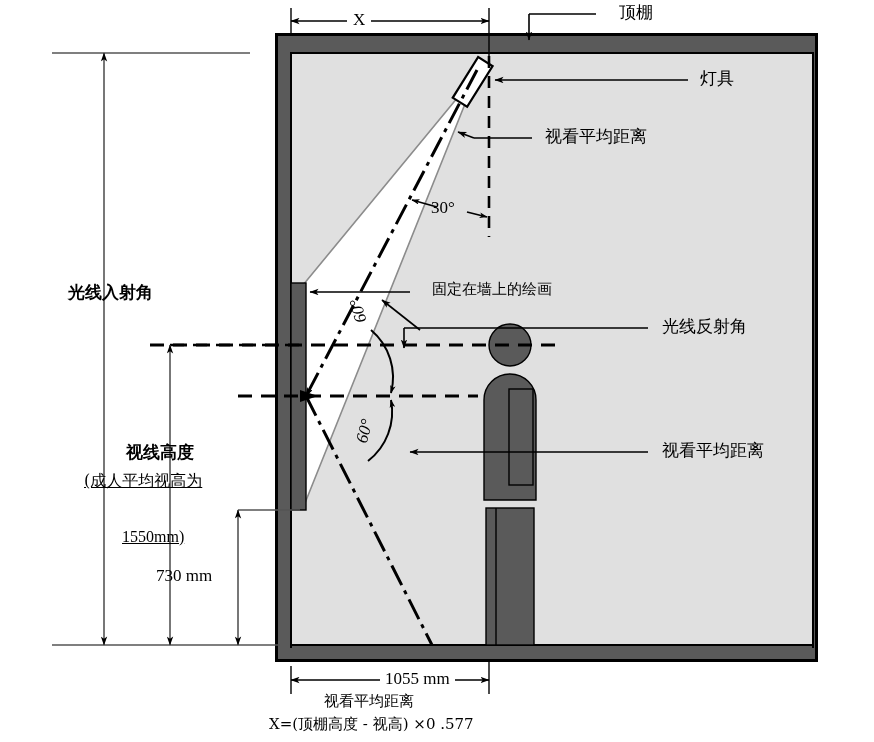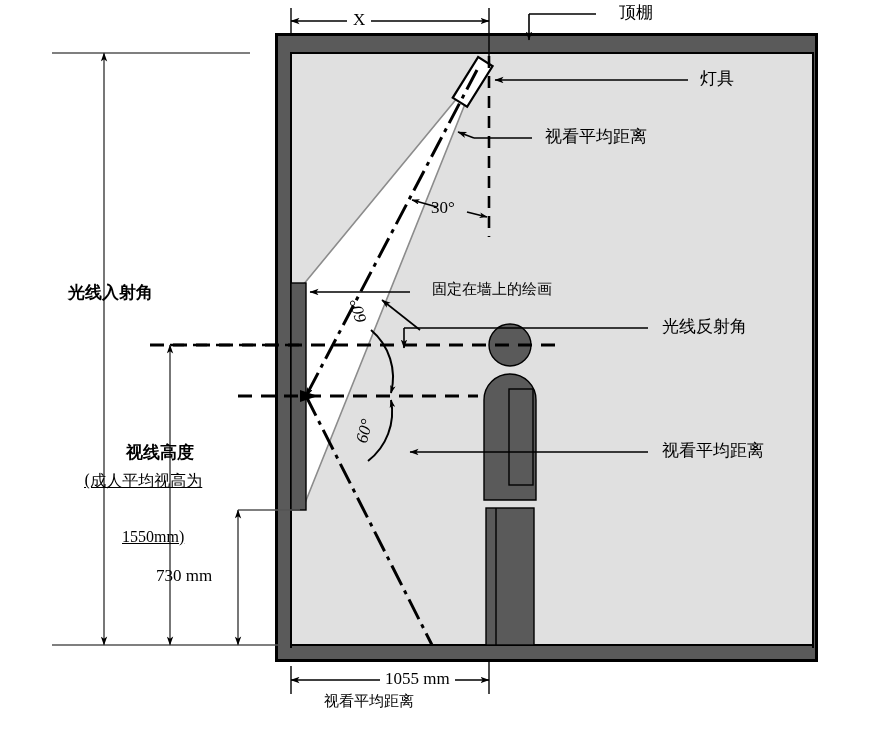--- a/index.html
+++ b/index.html
@@ -179,14 +179,15 @@
   <div class="lbl cjk t17 bold" style="left:126px;top:443px;">视线高度</div>
   <div class="lbl cjk t14" style="left:84px;top:472px;">(成人平均视高为</div>
   <div class="lbl t14" style="left:122px;top:492px;margin-top:36px;">1550mm)</div>
 
   <div class="lbl t17" style="left:156px;top:566px;">730 mm</div>
 
   <div class="lbl t17" style="left:347px;top:10px;background:#ffffff;padding:0 6px;">X</div>
 
   <div class="lbl t17" style="left:340px;top:669px;background:#ffffff;padding:0 5px;margin-left:40px;">1055 mm</div>
   <div class="lbl cjk t16" style="left:324px;top:693px;">视看平均距离</div>
+  <div class="lbl cjk t16" style="left:269px;top:716px;">X=(顶棚高度 - 视高) ×0 .577</div>
 
 </div>
 
 </body></html>

